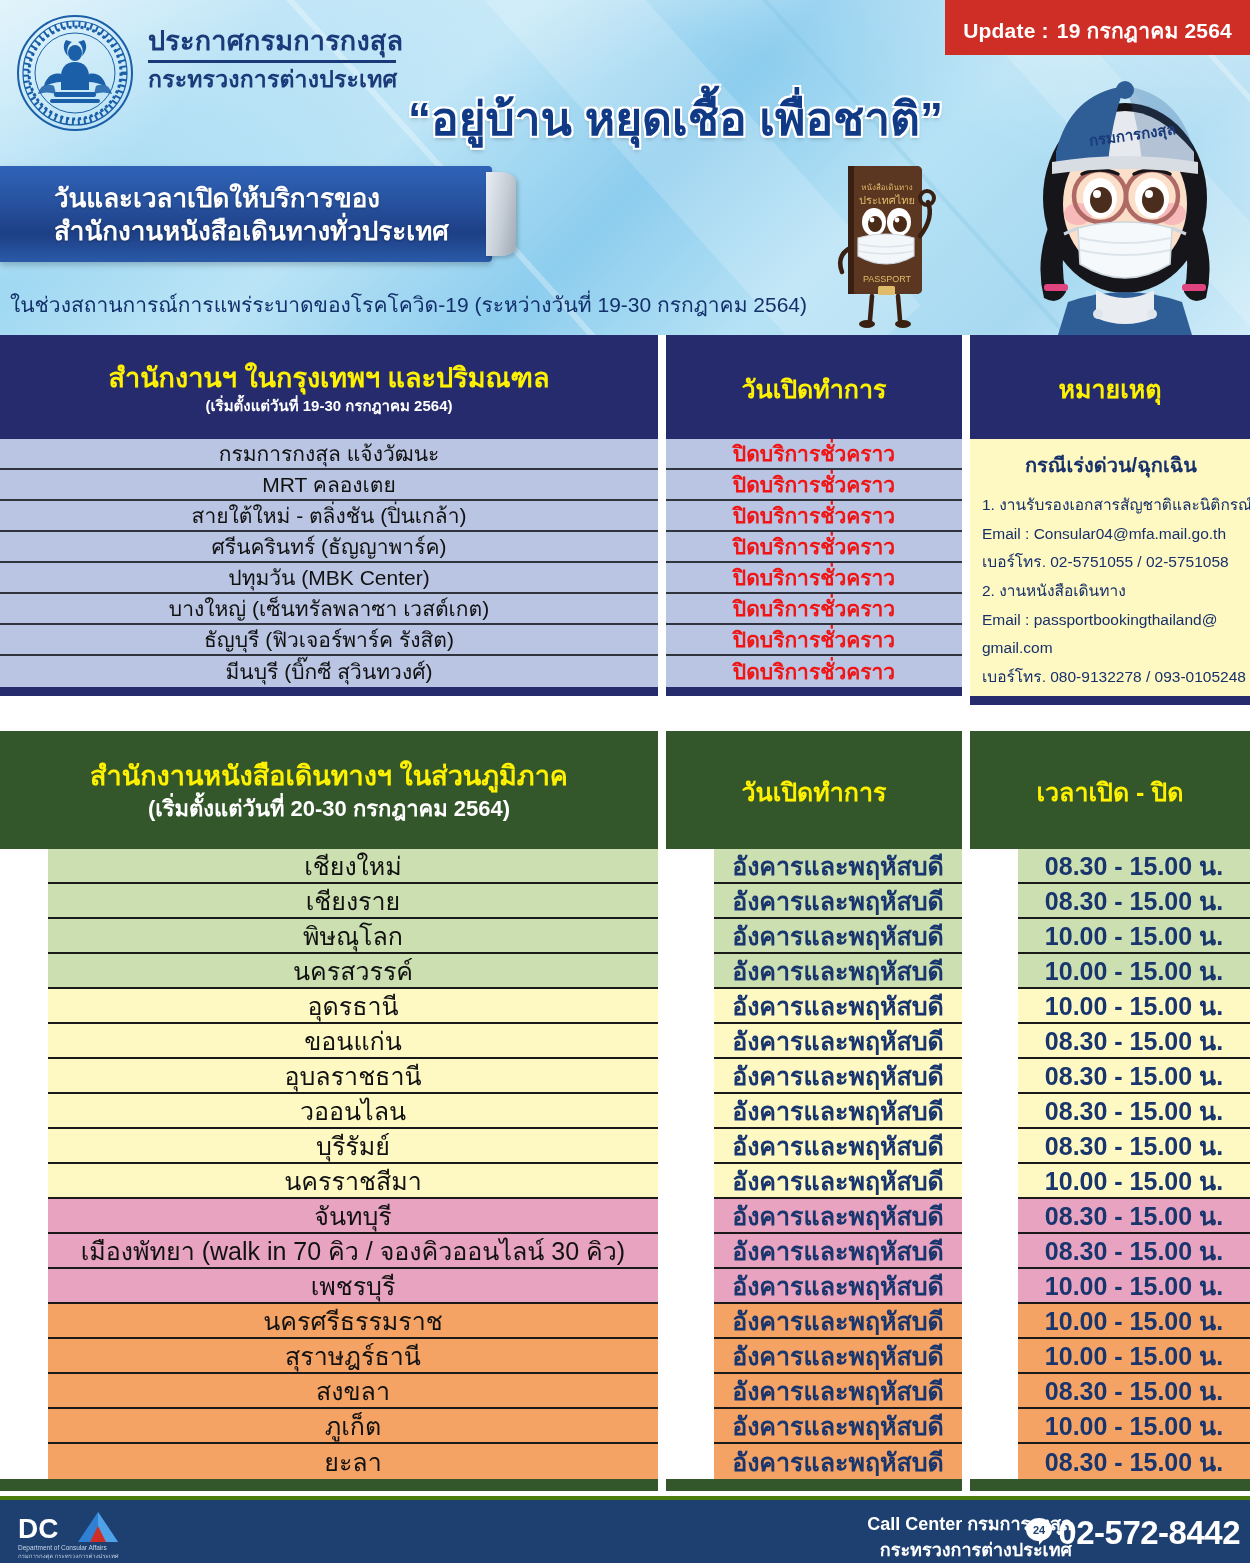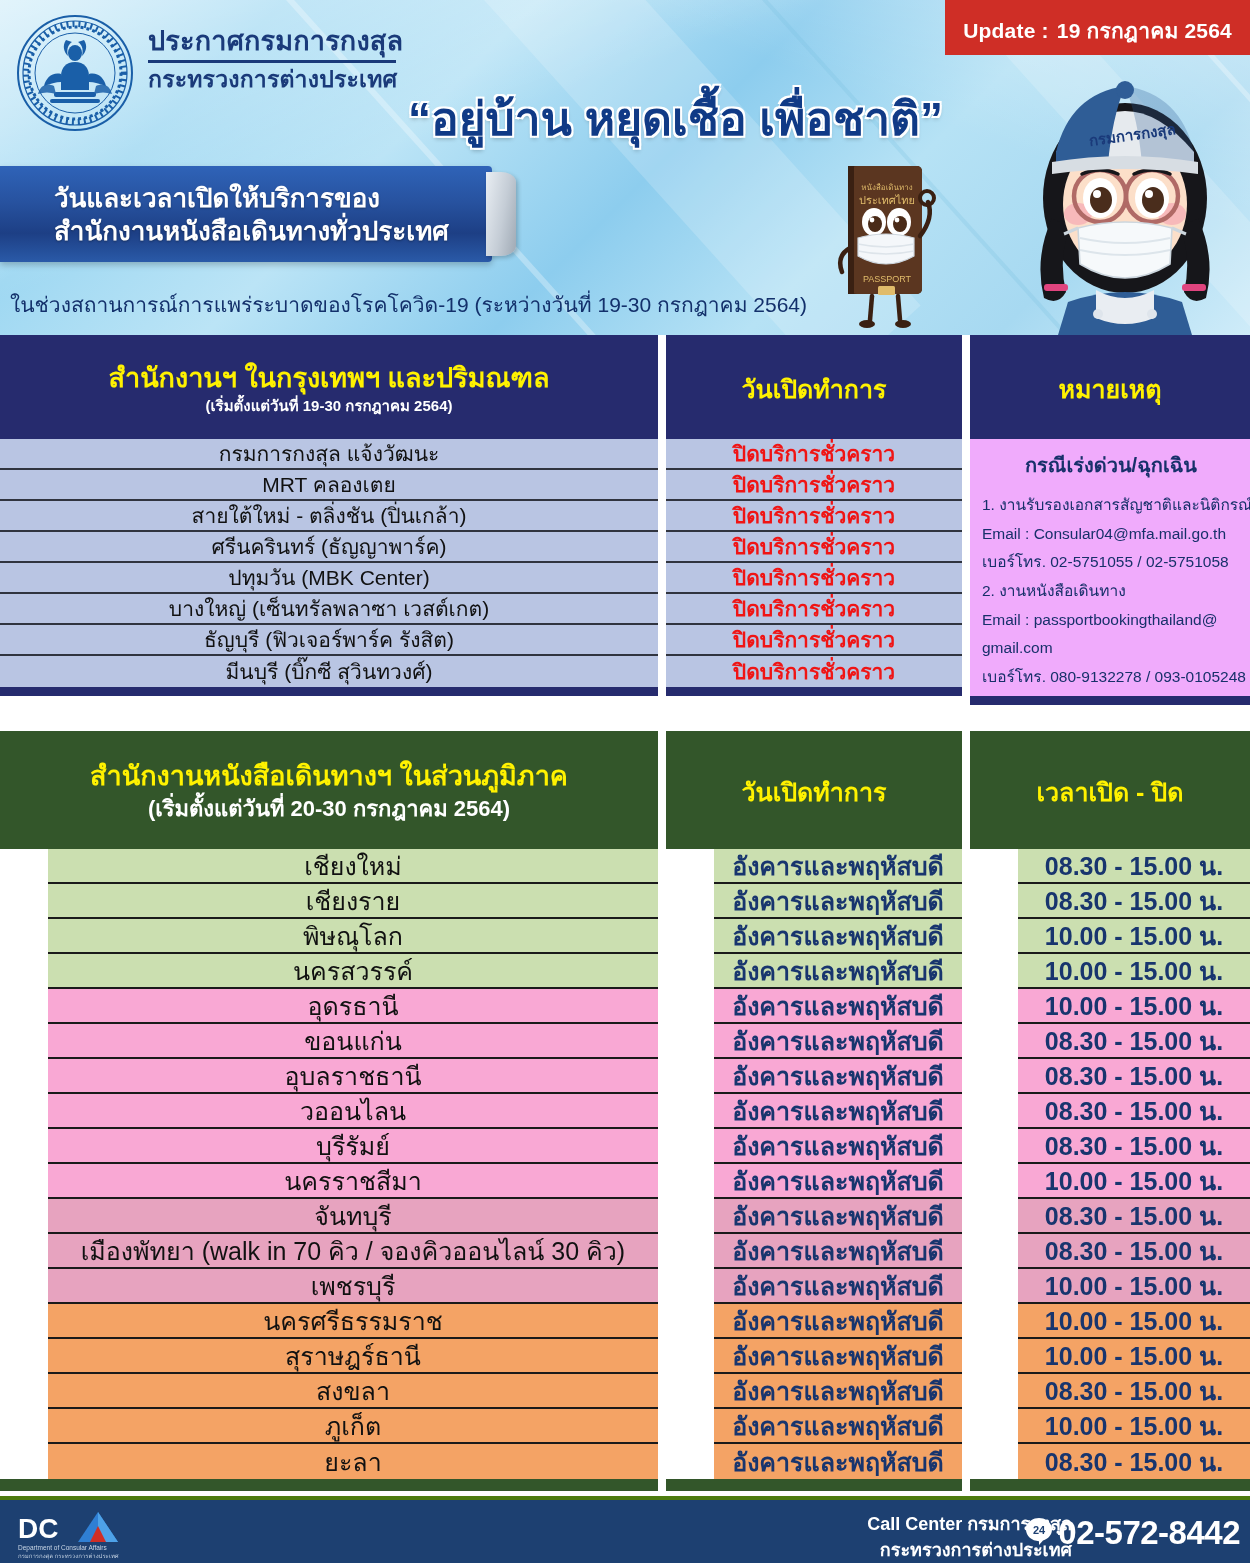--- a/index.html
+++ b/index.html
@@ -155,21 +155,21 @@
     border-bottom: 2px solid #30343f;
     font-size: 21px;
     color: #111111;
     white-space: nowrap;
   }
   .t1 .r:last-child { border-bottom: none; }
   .t1 .r.red { color: #f01414; font-weight: bold; }
   .t1 .foot { height: 9px; background: #262b6e; }
 
   .t1 .note {
-    background: #f0abfc;
+    background: #fef9c3;
     padding: 10px 10px 4px 12px;
     height: 257px;
   }
   .t1 .note .ntitle {
     text-align: center; font-size: 20px; font-weight: bold;
     color: #17306a; margin-bottom: 10px;
   }
   .t1 .note .nline {
     font-size: 15.5px; color: #17306a; line-height: 1.85;
     white-space: nowrap;
@@ -192,21 +192,21 @@
   .t2 .r {
     height: 35px;
     display: flex; align-items: center; justify-content: center;
     border-bottom: 2px solid #1a1a1a;
     font-size: 25px;
     white-space: nowrap;
     color: #111111;
     margin-left: 48px;
   }
   .t2 .r.g { background: #cbdfb0; }
-  .t2 .r.y { background: #f9a8d4; align-items: center; }
+  .t2 .r.y { background: #fef9c3; align-items: center; }
   .t2 .r.p { background: #e7a3bf; }
   .t2 .r.o { background: #f5a濃; }
   .t2 .r.o { background: #f4a365; }
   .t2 .r:last-child { border-bottom: none; }
   .t2 .dayc, .t2 .timec { color: #18356e; font-weight: bold; }
   .t2 .foot { height: 12px; background: #33562a; }
 
   
   .footer {
     position: absolute; left: 0; top: 1496px;

